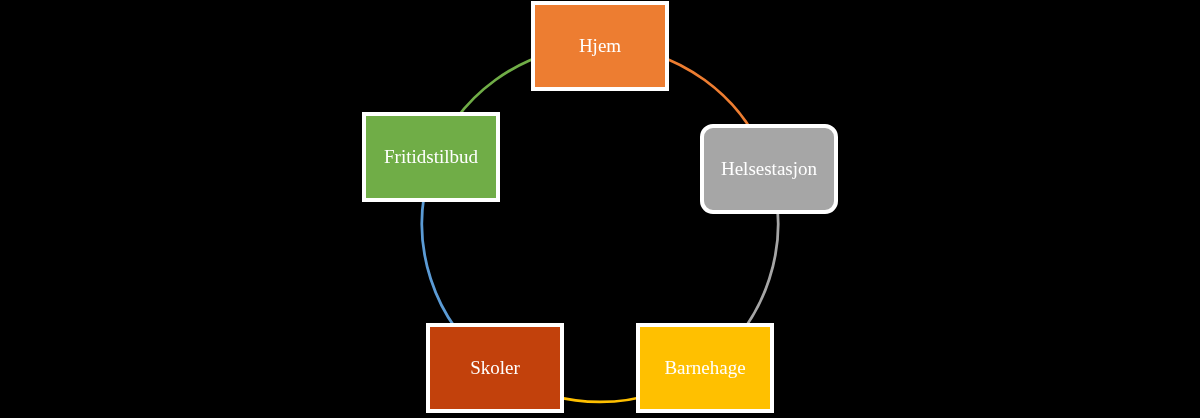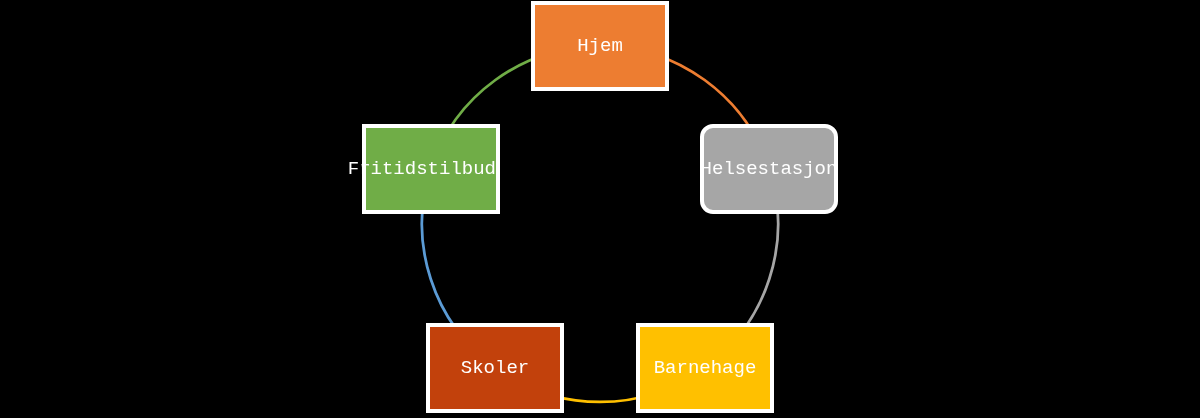--- a/index.html
+++ b/index.html
@@ -6,21 +6,21 @@
     margin: 0;
     padding: 0;
     background: #000000;
   }
   .stage {
     position: relative;
     width: 1200px;
     height: 418px;
     background: #000000;
     overflow: hidden;
-    font-family: Liberation Mono, monospace;
+    font-family: Liberation Serif, serif;
   }
   .arcs {
     position: absolute;
     left: 0;
     top: 0;
     width: 1200px;
     height: 418px;
   }
   .arcs path {
     fill: none;
@@ -38,21 +38,21 @@
     justify-content: center;
     color: #ffffff;
     font-size: 19px;
     text-align: center;
     line-height: 1.1;
   }
   .node-hjem          { left: 531px; top: 1px; }
   .node-helsestasjon  { left: 700px; top: 124px; border-radius: 22px; }
   .node-barnehage     { left: 636px; top: 323px; }
   .node-skoler        { left: 426px; top: 323px; }
-  .node-fritidstilbud { left: 362px; top: 124px; justify-content: flex-end; }
+  .node-fritidstilbud { left: 362px; top: 112px; }
 </style>
 </head>
 <body>
 
 <div class="stage">
 
   <svg class="arcs" viewBox="0 0 1200 418" aria-hidden="true">
     <path d="M 600 46 A 178 178 0 0 1 769.3 169" stroke="#ED7D31"></path>
     <path d="M 769.3 169 A 178 178 0 0 1 704.6 368" stroke="#A6A6A6"></path>
     <path d="M 704.6 368 A 178 178 0 0 1 495.4 368" stroke="#FFC000"></path>

